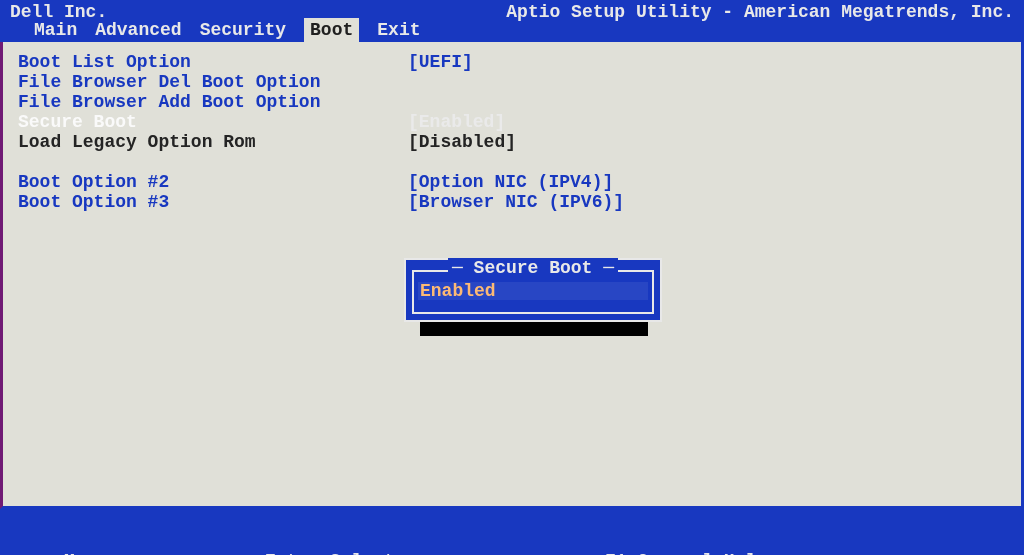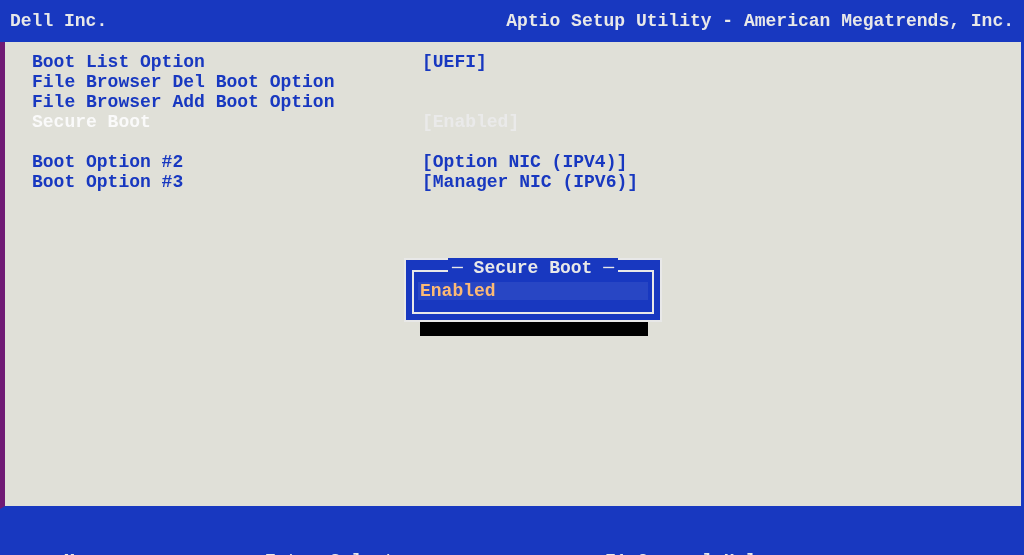--- a/index.html
+++ b/index.html
@@ -19,45 +19,45 @@
       height: 42px;
       display: flex;
       flex-direction: column;
       padding: 0 4px;
     }
     .header-top {
       display: flex;
       justify-content: space-between;
       height: 18px;
       line-height: 18px;
-      padding: 12px 6px;
+      padding: 3px 6px;
       text-align: right;
     }
     .tabs {
       display: flex;
       gap: 18px;
       padding-left: 30px;
       height: 24px;
       line-height: 24px;
     }
     .tab { color: #e8e8e8; }
     .tab.sel {
       background: #e0e0d8;
       color: #202020;
       padding: 0 6px;
     }
     .main {
       position: absolute;
       top: 42px;
       left: 0; right: 0;
       bottom: 46px;
-      border-left: 5px solid #701a75;
+      border-left: 3px solid #701a75;
       border-right: 3px solid #1838c0;
       border-bottom: 3px solid #1838c0;
-      padding: 10px 27px;
+      padding: 10px 15px;
       background: #e0e0d8;
     }
     .row { display: flex; height: 20px; line-height: 20px; }
     .lbl { width: 390px; white-space: pre; }
     .val { white-space: pre; }
     .blue { color: #1838c0; }
     .dark { color: #242424; }
     .wlbl { color: #fafafa; }
     .wval { color: #eaeaea; }
     .spacer { height: 20px; }
@@ -111,45 +111,56 @@
     .popup-item.sel { color: #fdba74; background: rgba(255,255,255,0.07); }
   </style>
 </head>
 <body>
 
 <div class="header">
   <div class="header-top">
     <span>Dell Inc.</span>
     <span>Aptio Setup Utility - American Megatrends, Inc.</span>
   </div>
+  <div class="tabs">
+    <span class="tab">Main</span>
+    <span class="tab">Advanced</span>
+    <span class="tab">Security</span>
+    <span class="tab sel">Boot</span>
+    <span class="tab">Exit</span>
+  </div>
 </div>
 
 <div class="main">
   <div class="row">
     <span class="lbl blue">Boot List Option</span>
     <span class="val blue">[UEFI]</span>
   </div>
   <div class="row">
     <span class="lbl blue">File Browser Del Boot Option</span>
   </div>
   <div class="row">
     <span class="lbl blue">File Browser Add Boot Option</span>
   </div>
   <div class="row">
     <span class="lbl wlbl">Secure Boot</span>
     <span class="val wval">[Enabled]</span>
   </div>
+  <div class="row">
+    <span class="lbl dark">Load Legacy Option Rom</span>
+    <span class="val dark">[Disabled]</span>
+  </div>
   <div class="spacer"></div>
   <div class="row">
     <span class="lbl blue">Boot Option #2</span>
     <span class="val blue">[Option NIC (IPV4)]</span>
   </div>
   <div class="row">
     <span class="lbl blue">Boot Option #3</span>
-    <span class="val blue">[Manager NIC (IPV6)]</span>
+    <span class="val blue">[Browser NIC (IPV6)]</span>
   </div>
 </div>
 
 <div class="shadow"></div>
 <div class="popup">
   <div class="popup-frame"></div>
   <div class="popup-title">
     <span style="background:#1838c0; padding:0 4px;">─ <span>Secure Boot</span> ─</span>
   </div>
   <div class="popup-items">

